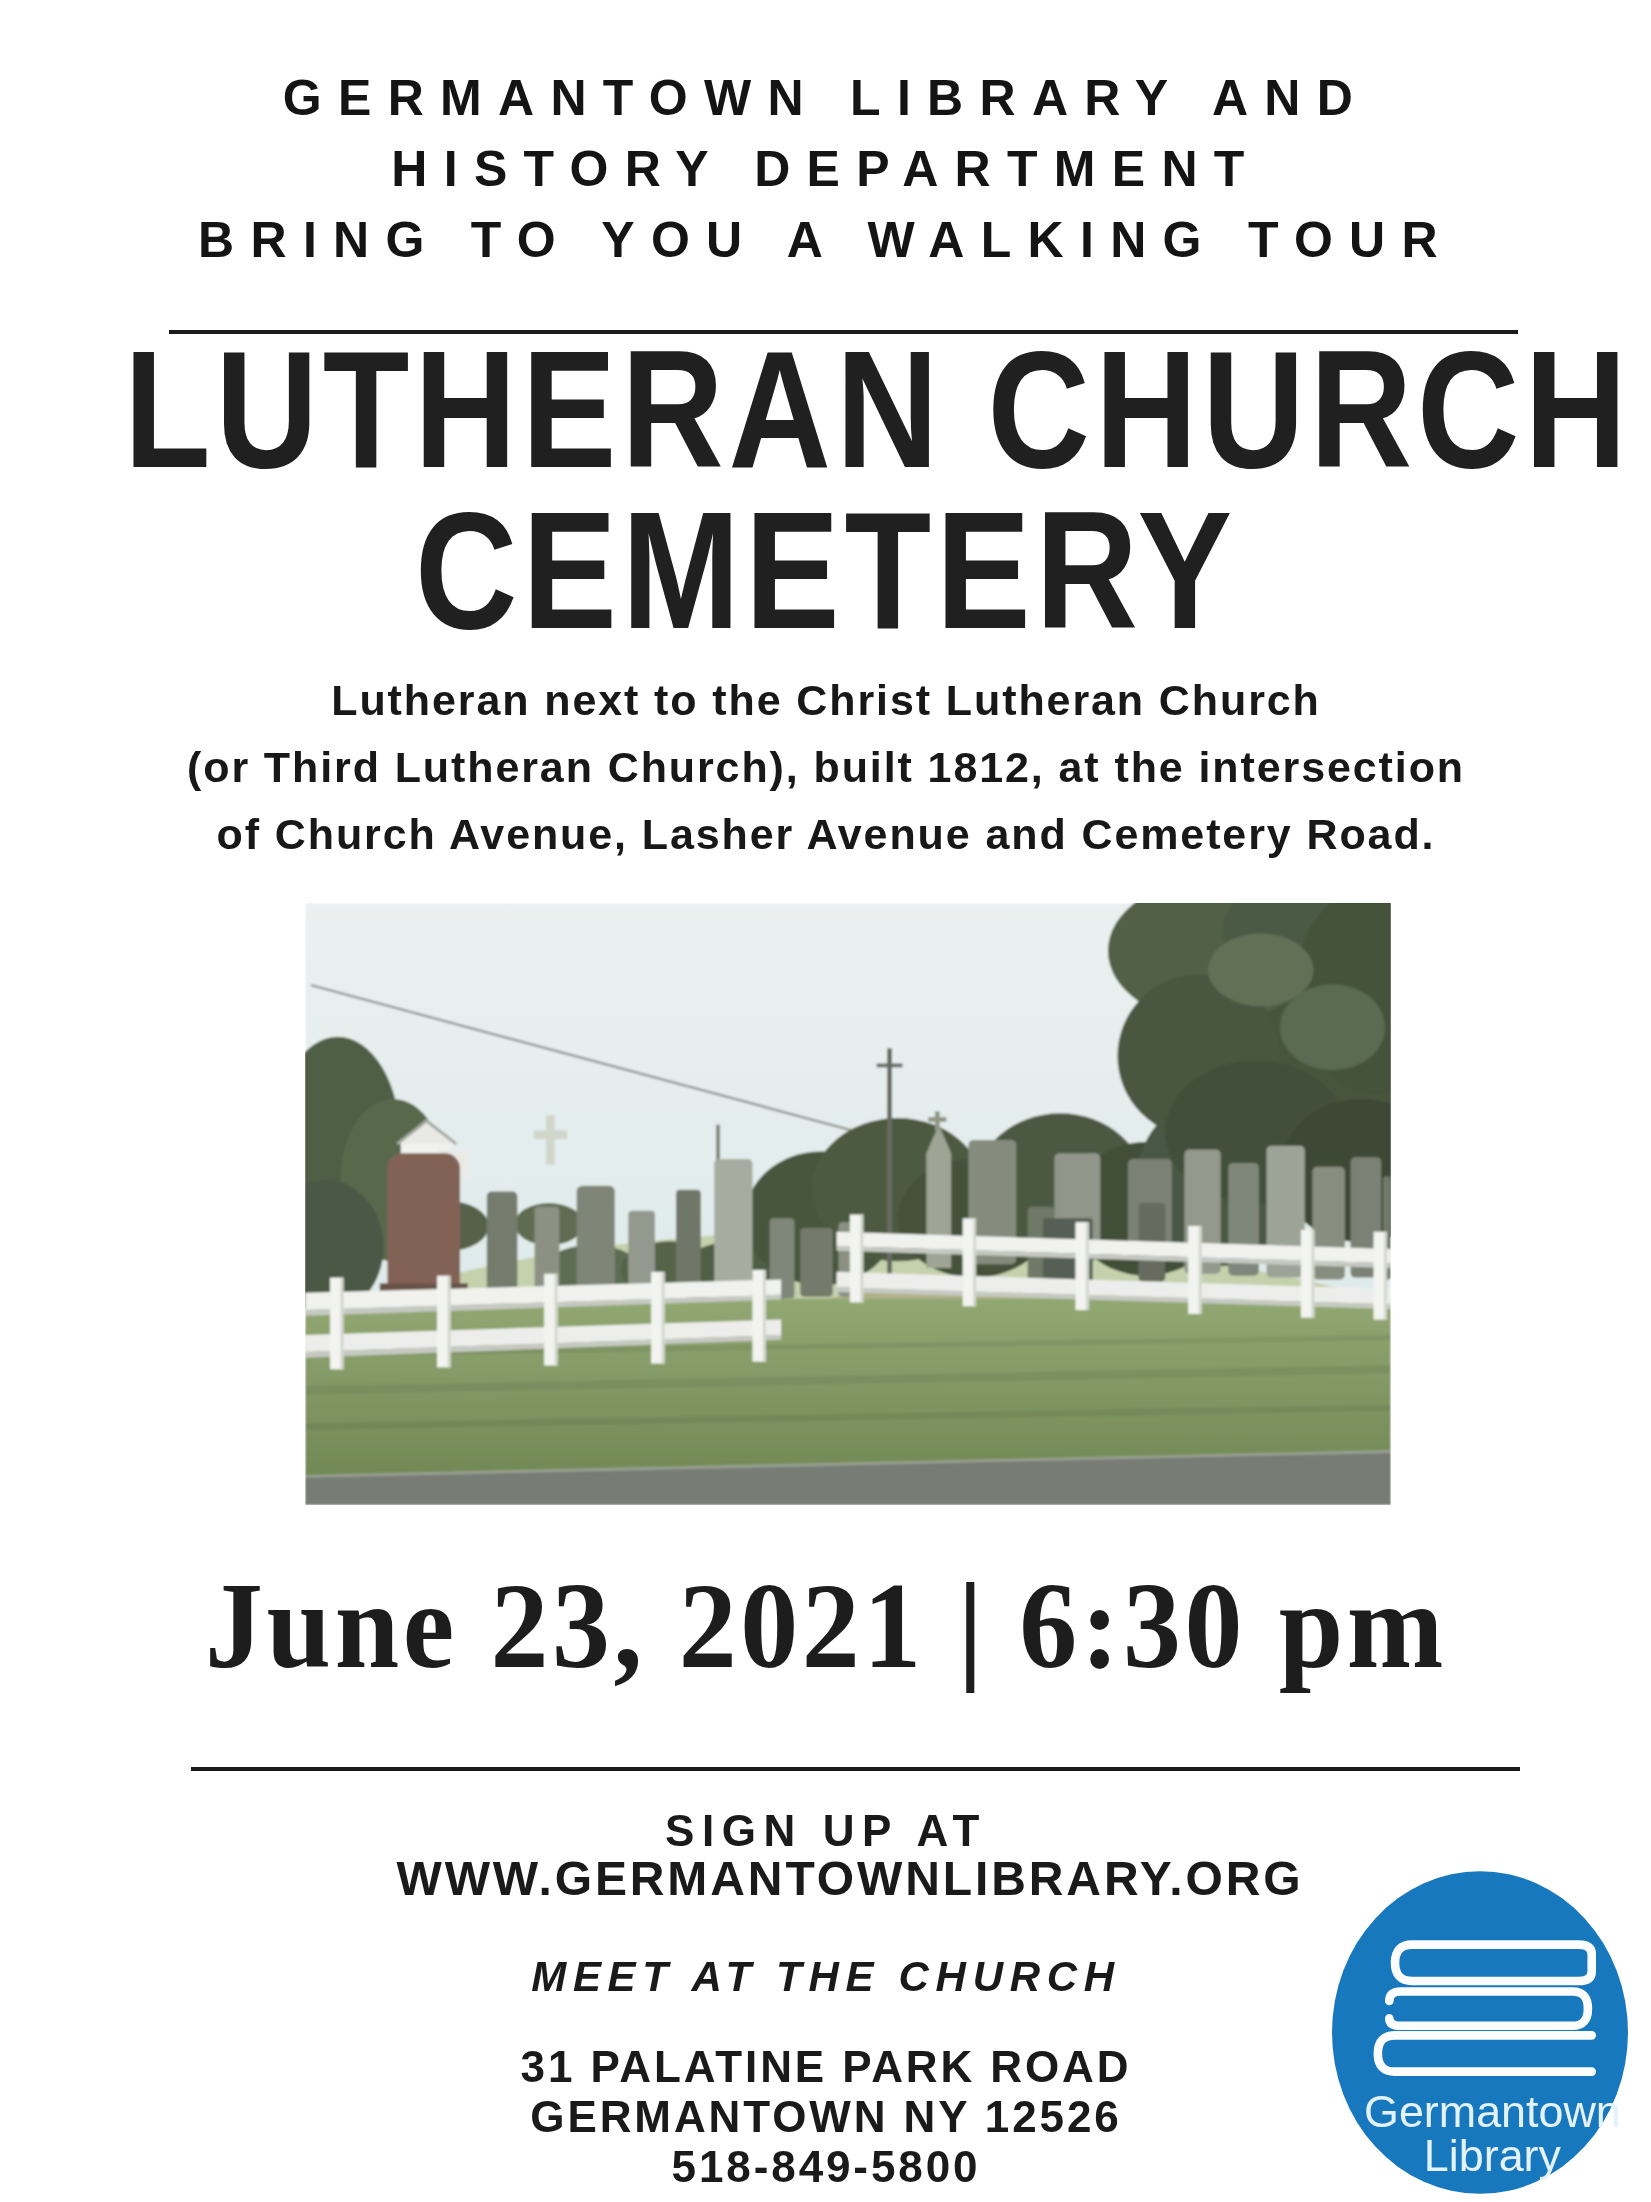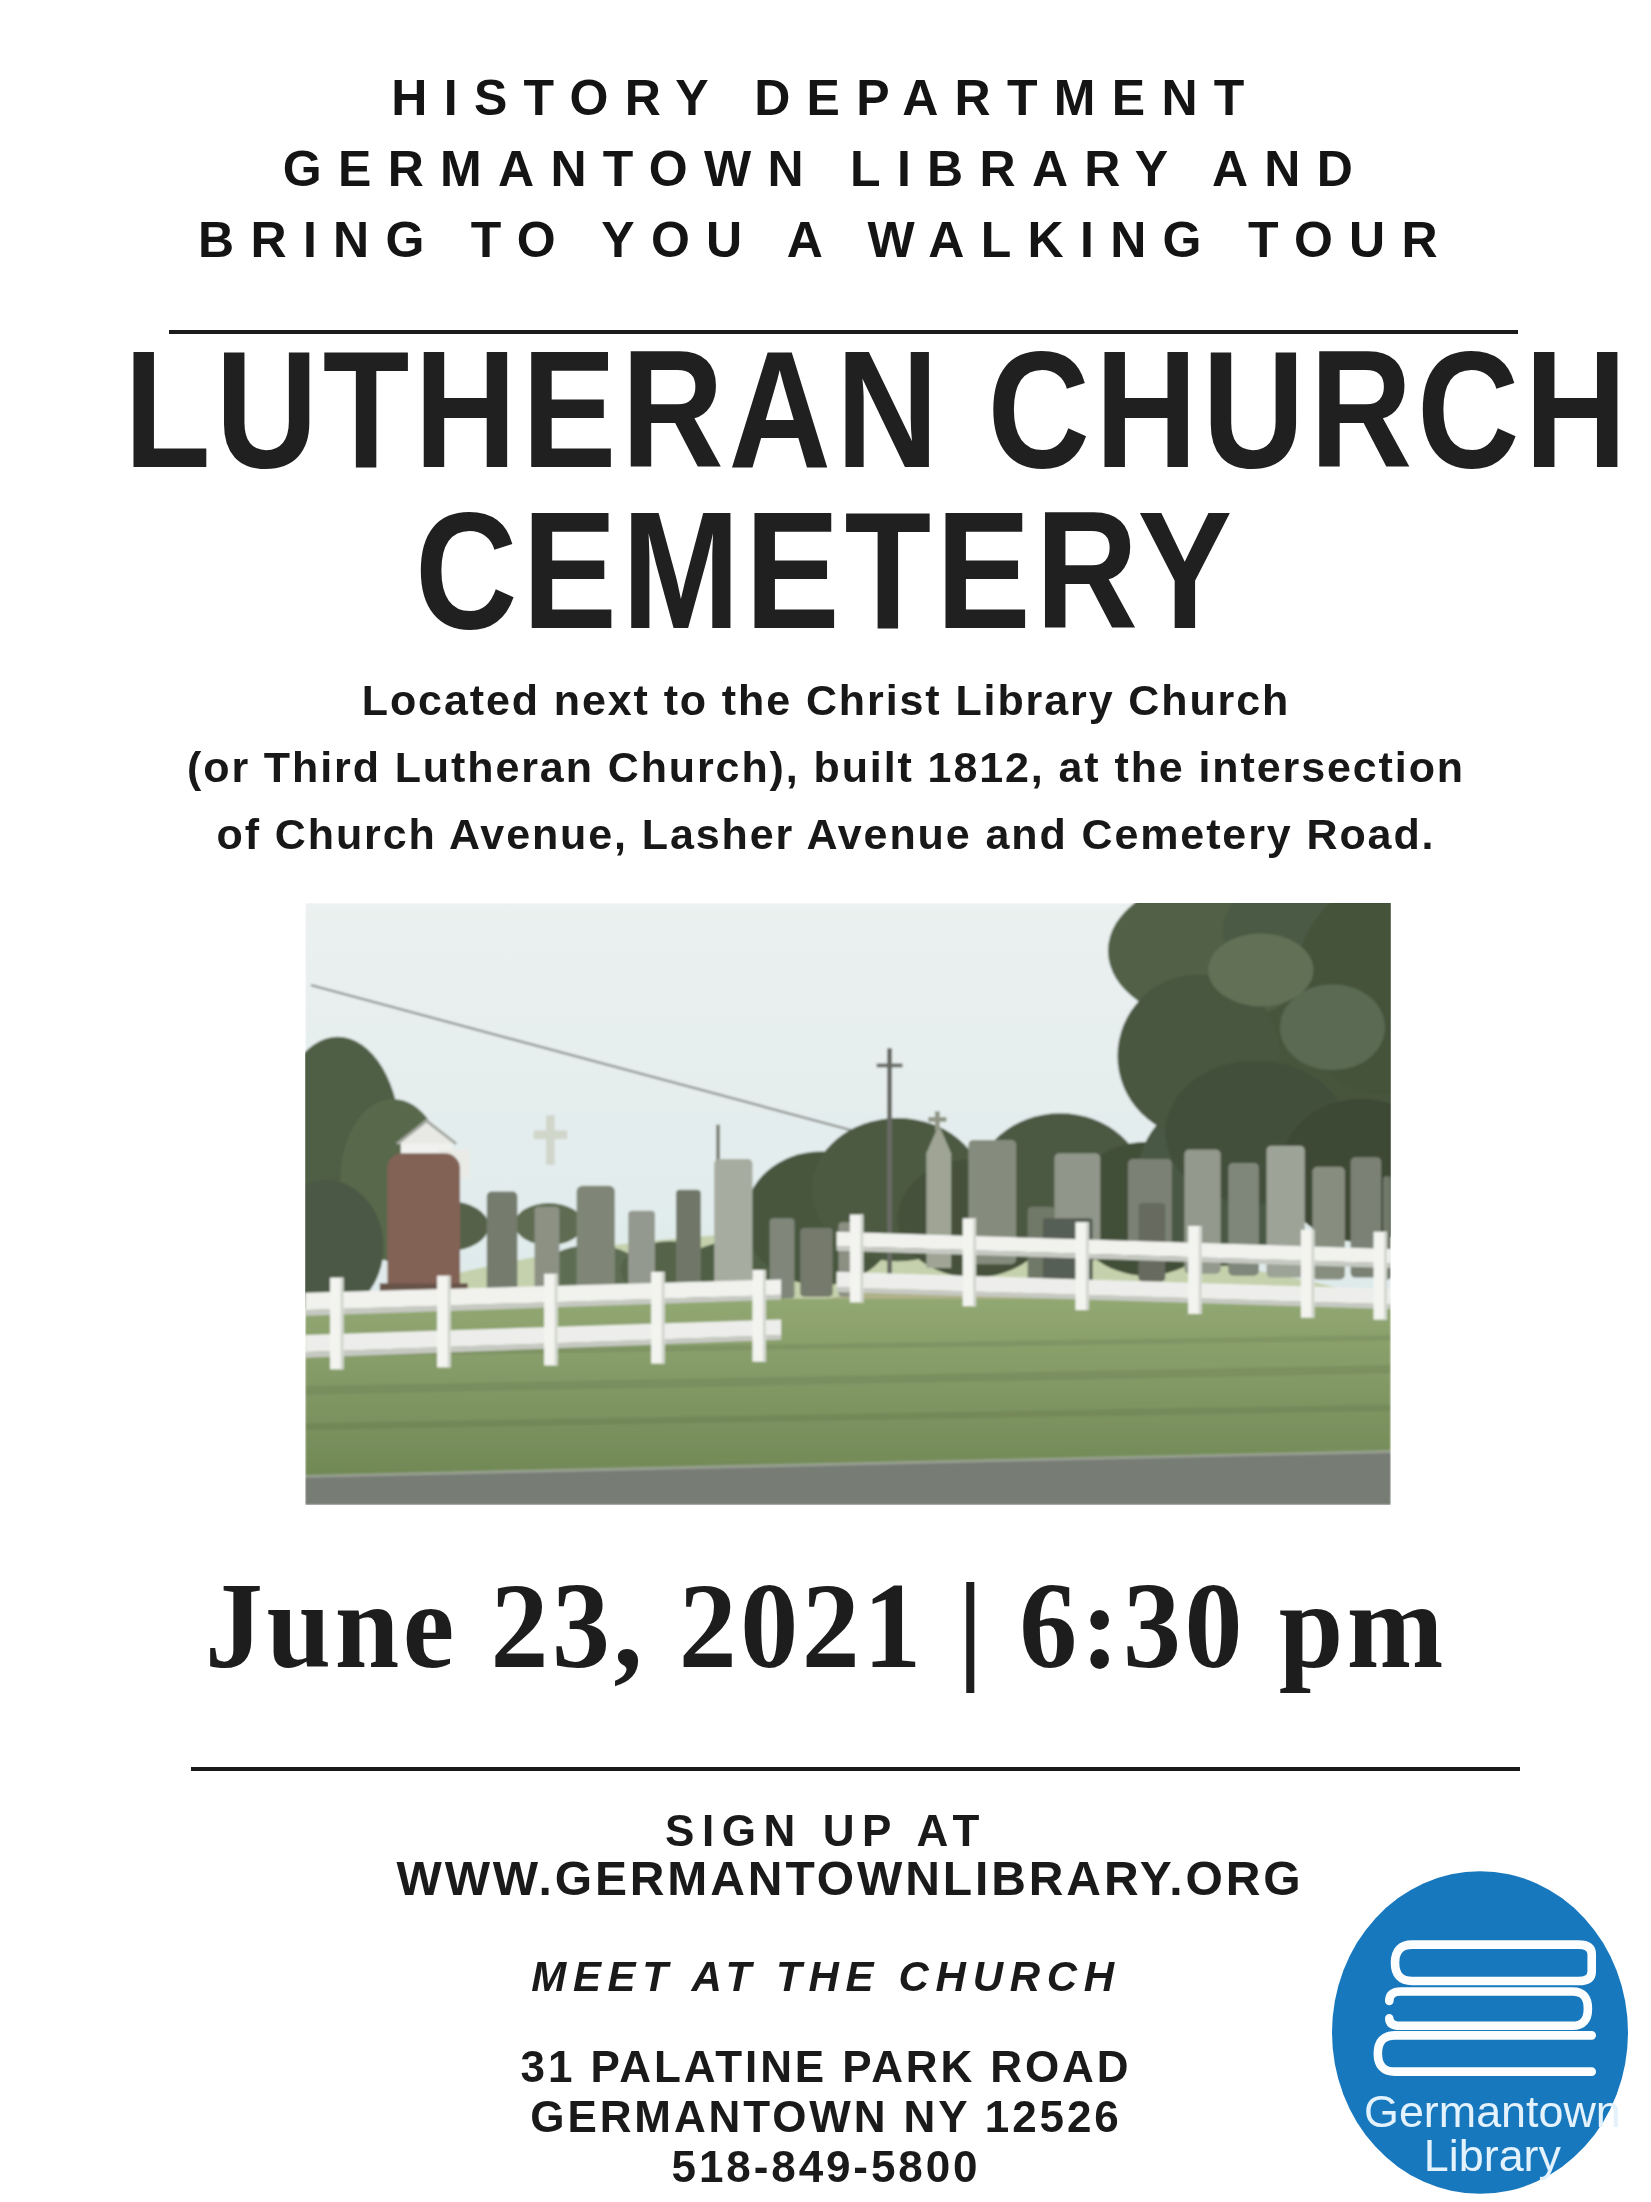--- a/index.html
+++ b/index.html
@@ -39,34 +39,34 @@
 
   
   .logo{position:absolute;left:1332px;top:1871px;width:296px;height:323px;}
 </style>
 </head>
 <body>
 
 <div>
 
   <header class="abs hdr">
+    <div>GERMANTOWN LIBRARY AND</div>
     <div>HISTORY DEPARTMENT</div>
-    <div>GERMANTOWN LIBRARY AND</div>
     <div>BRING TO YOU A WALKING TOUR</div>
   </header>
 
   <div class="rule rule1"></div>
 
   <div class="abs title">
     <div class="tline">LUTHERAN CHURCH</div>
     <div class="tline">CEMETERY</div>
   </div>
 
   <div class="abs desc">
-    <div>Located next to the Christ Library Church</div>
+    <div>Lutheran next to the Christ Lutheran Church</div>
     <div>(or Third Lutheran Church), built 1812, at the intersection</div>
     <div>of Church Avenue, Lasher Avenue and Cemetery Road.</div>
   </div>
 
   <div class="photo">
     <svg width="1086" height="602" viewBox="0 0 1136 630" xmlns="http://www.w3.org/2000/svg">
       <defs>
         <linearGradient id="sky" x1="0" y1="0" x2="0" y2="1">
           <stop offset="0" stop-color="#eaf1f0"></stop>
             <stop offset="1" stop-color="#dce8e9"></stop>

